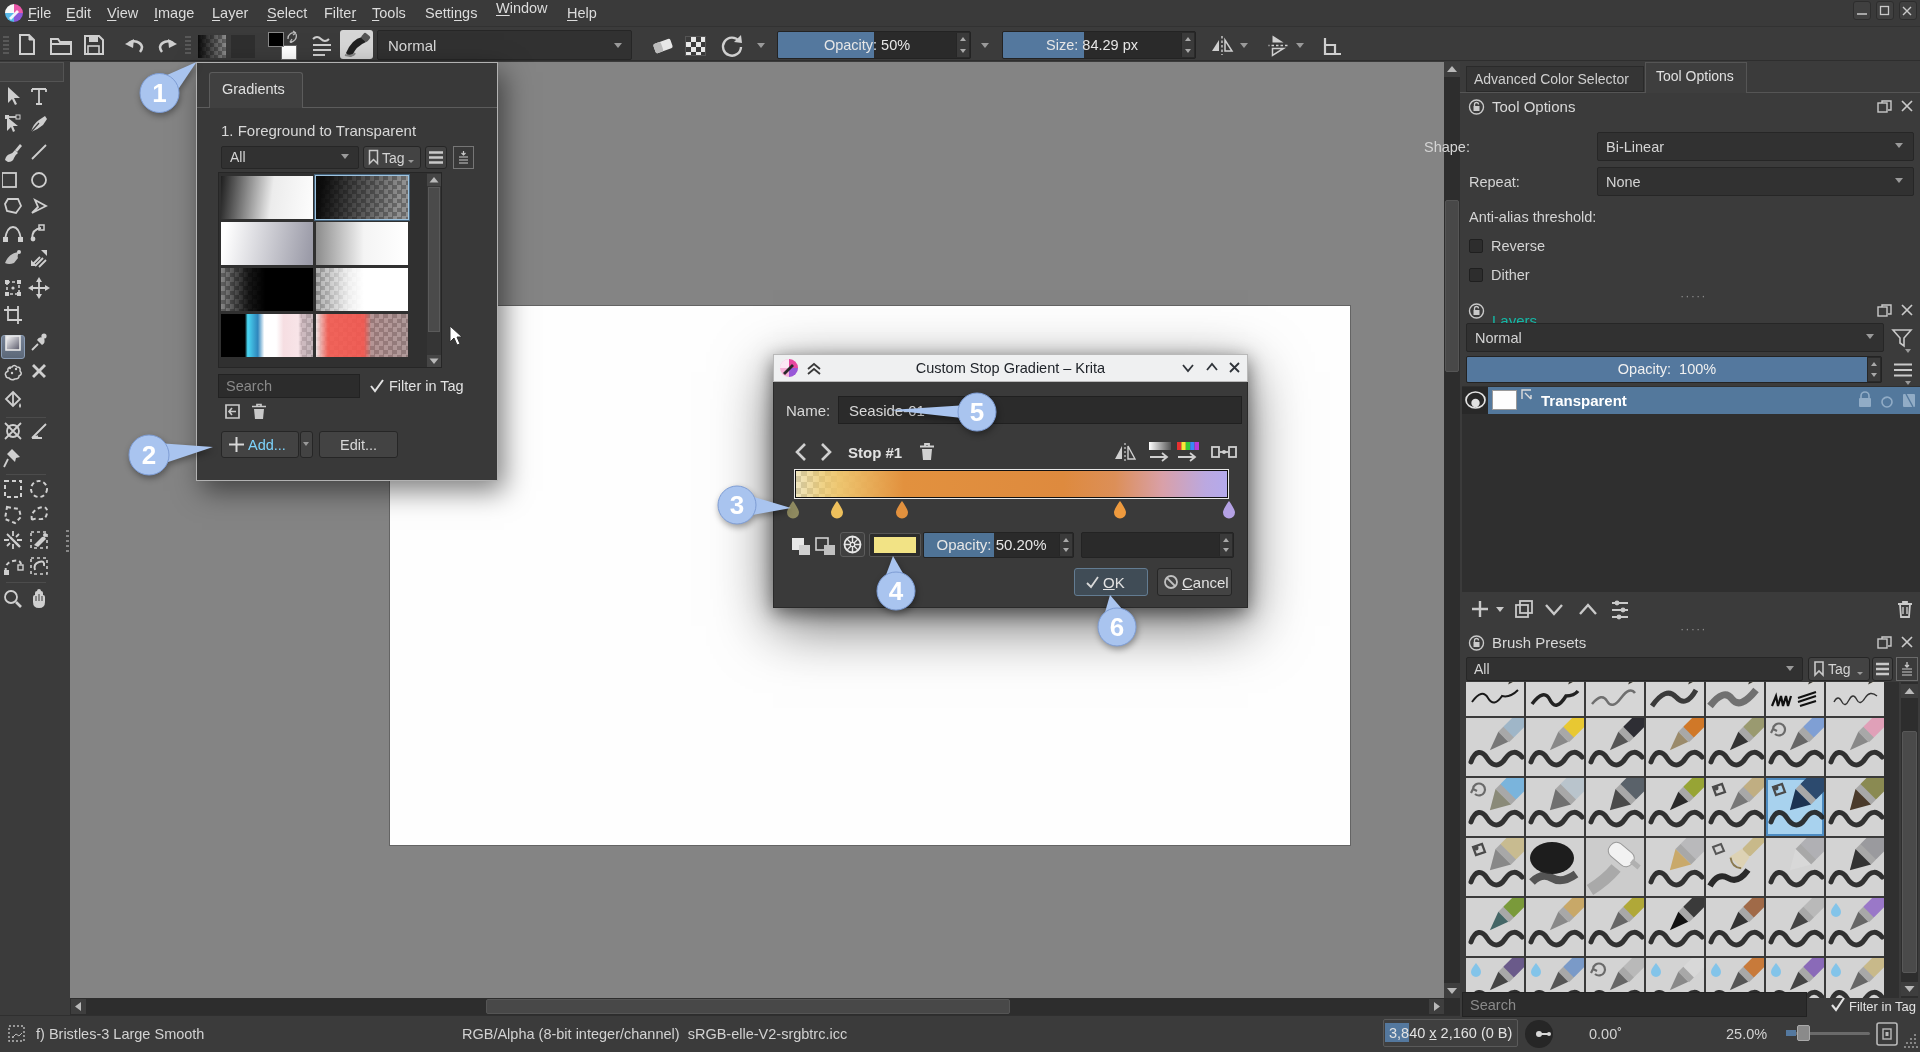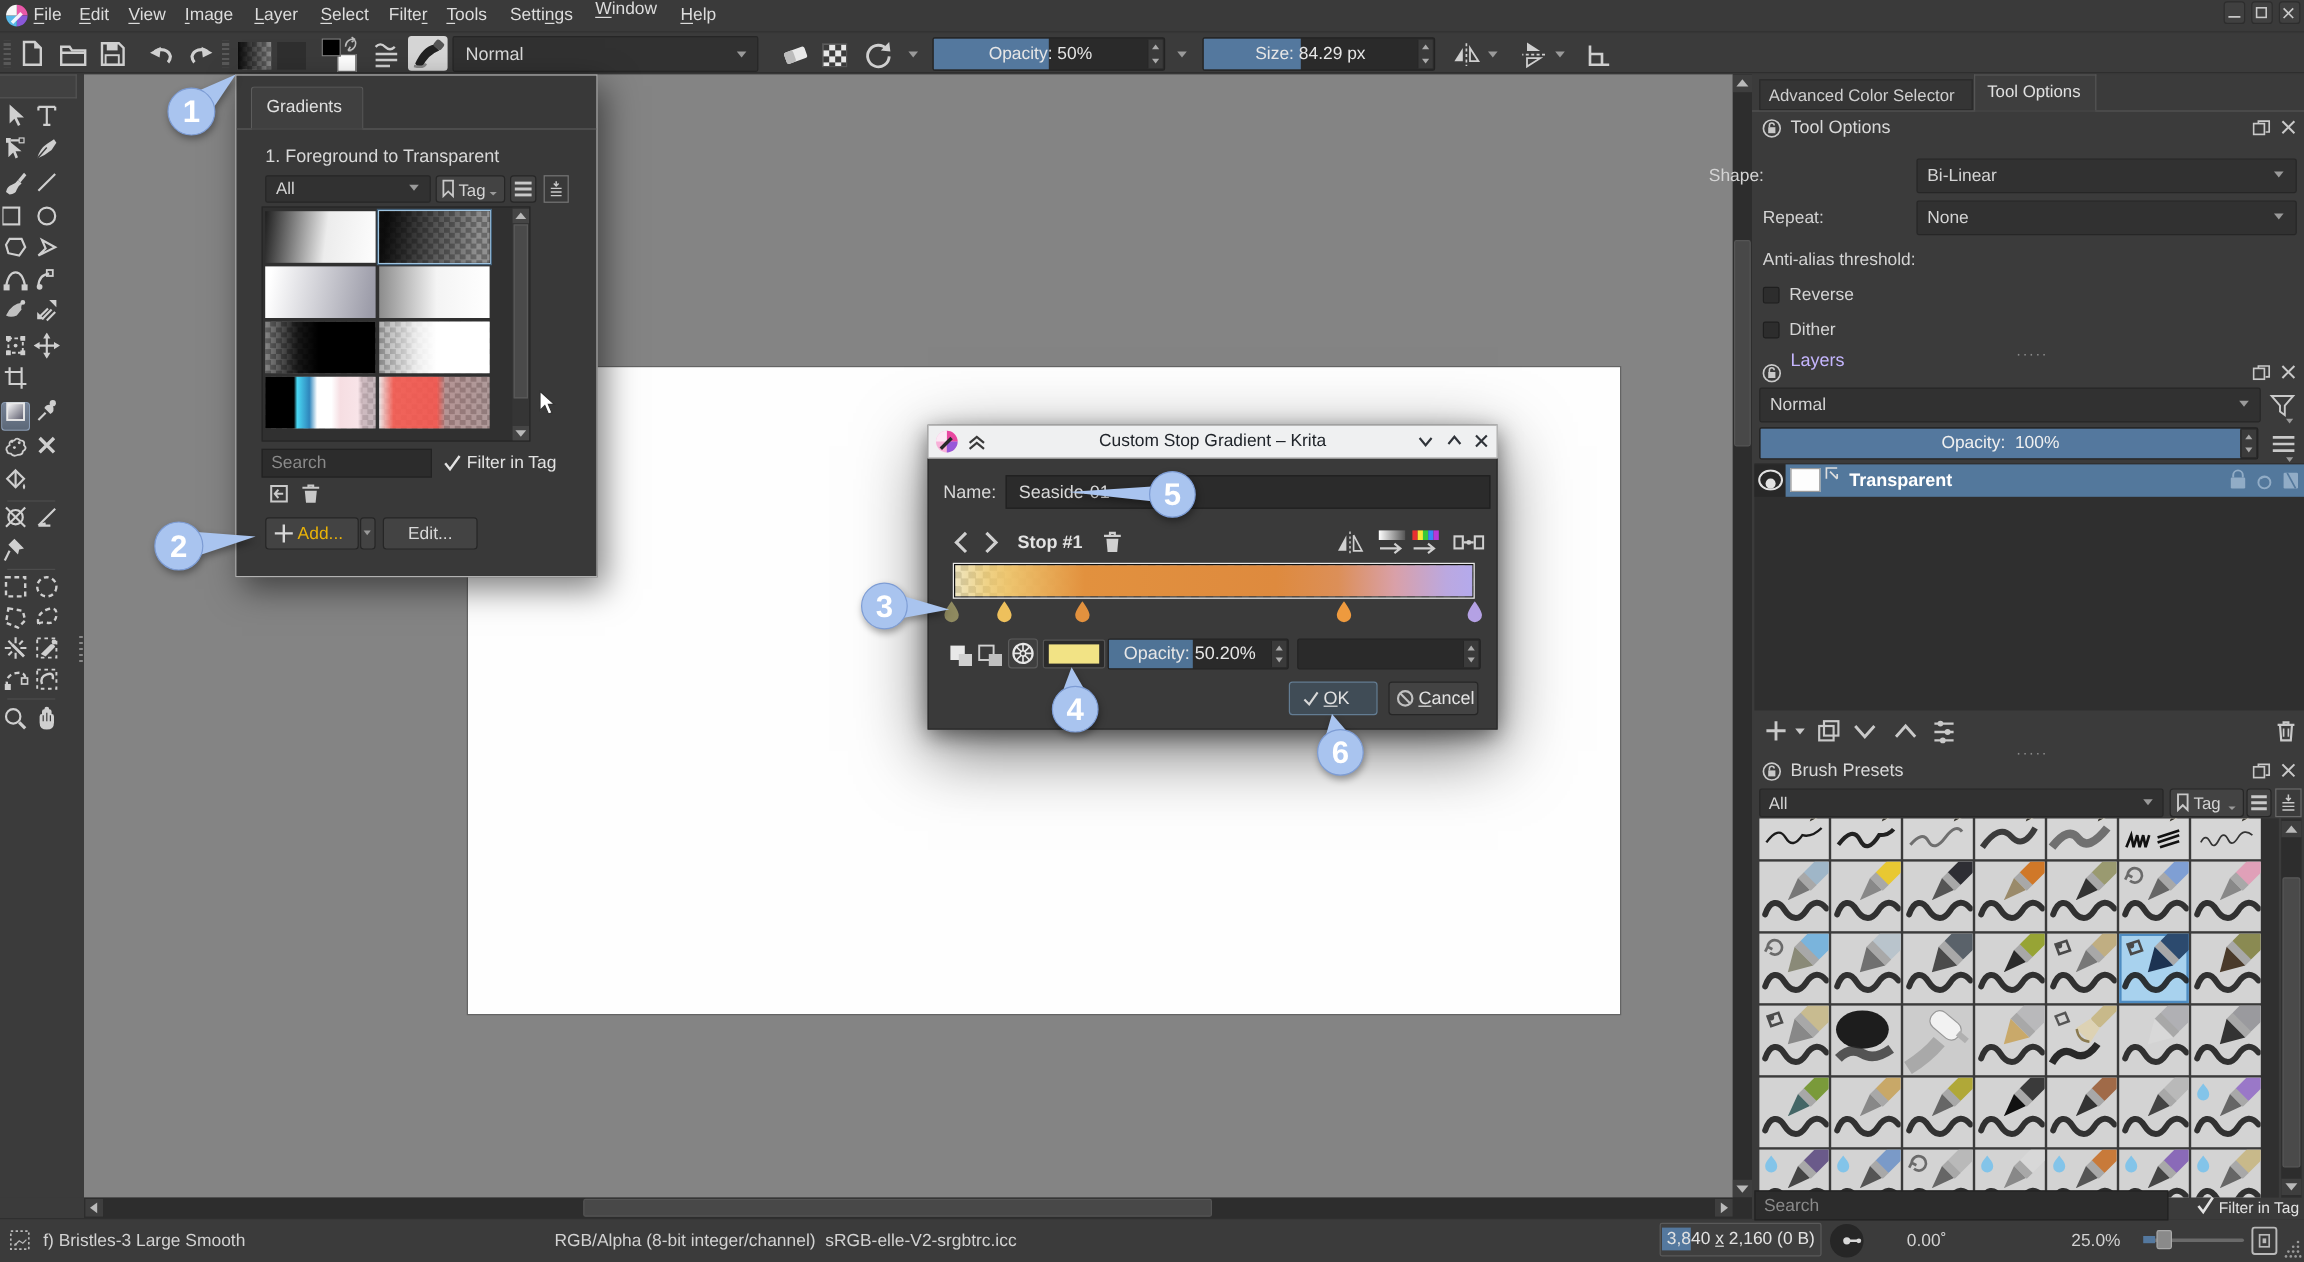--- a/index.html
+++ b/index.html
@@ -391,21 +391,21 @@
 <div class="checkbox" style="left:1469px;top:239px;"></div>
 <div class="abs" style="left:1491px;top:238px;font-size:14.5px;">Reverse</div>
 <div class="checkbox" style="left:1469px;top:268px;"></div>
 <div class="abs" style="left:1491px;top:267px;font-size:14.5px;">Dither</div>
 <div class="abs dots5" style="left:1680px;top:286px;"></div>
 <svg class="abs" style="left:1468px;top:303px;" width="17" height="16">
       <circle cx="8.5" cy="8" r="7" fill="none" stroke="#c9c9c9" stroke-width="1.4"></circle>
       <rect x="5.5" y="7" width="6" height="5" fill="#c9c9c9"></rect>
       <path d="M6.5,7 v-1.5 a2,2 0 0 1 4,0" fill="none" stroke="#c9c9c9" stroke-width="1.3"></path>
     </svg>
-<div class="abs" style="left:1492px;top:292px;font-size:15px;color:#c4b5fd;">Layers</div>
+<div class="abs" style="left:1492px;top:312px;font-size:15px;color:#14b8a6;">Layers</div>
 <svg class="abs" style="left:1877px;top:303px;" width="16" height="15">
       <rect x="1" y="4" width="9" height="9" fill="none" stroke="#c9c9c9" stroke-width="1.4"></rect>
       <path d="M5,4 v-2 h9 v9 h-3" fill="none" stroke="#c9c9c9" stroke-width="1.4"></path>
     </svg>
 <svg class="abs" style="left:1900px;top:303px;" width="15" height="15">
       <path d="M2,2 l10,10 M12,2 l-10,10" stroke="#c9c9c9" stroke-width="1.7"></path>
     </svg>
 <div class="abs combo" style="left:1466px;top:323px;width:418px;height:29px;"></div>
 <div class="abs" style="left:1475px;top:330px;font-size:14.5px;">Normal</div>
 <div class="carr" style="left:1866px;top:334px;"></div>
@@ -928,21 +928,21 @@
       <path d="M12,8.5 h-7 m3,-3.5 l-3,3.5 3,3.5" fill="none" stroke="#c9c9c9" stroke-width="1.7"></path>
     </svg>
 <svg class="abs" style="z-index:21;left:250px;top:402px;" width="18" height="19">
       <path d="M2,4.5 h14 M7,4.5 v-2 h4 v2" stroke="#c9c9c9" stroke-width="1.7" fill="none"></path>
       <path d="M4,7 l1,10 h8 l1,-10 z" fill="#c9c9c9"></path>
     </svg>
 <div class="abs btn" style="z-index:21;left:221px;top:431px;width:78px;height:27px;"></div>
 <svg class="abs" style="z-index:21;left:228px;top:436px;" width="17" height="17">
       <path d="M8.5,1 v15 M1,8.5 h15" stroke="#d8d8d8" stroke-width="2"></path>
     </svg>
-<div class="abs" style="z-index:21;left:248px;top:437px;font-size:14.5px;color:#eab308;">Add...</div>
+<div class="abs" style="z-index:21;left:248px;top:437px;font-size:14.5px;color:#7dd3fc;">Add...</div>
 <div class="abs btn" style="z-index:21;left:300px;top:431px;width:13px;height:27px;"></div>
 <div class="carr" style="z-index:21;left:303px;top:442px;border-left-width:3.5px;border-right-width:3.5px;border-top-width:4px;"></div>
 <div class="abs btn" style="z-index:21;left:319px;top:431px;width:79px;height:27px;"></div>
 <div class="abs" style="z-index:21;left:340px;top:437px;font-size:14.5px;color:#d8d8d8;">Edit...</div>
 <svg class="abs" style="z-index:21;left:448px;top:325px;" width="16" height="22">
       <polygon points="2,1 2,17 6,13 9,20 12,19 9,12 14,12" fill="#fff" stroke="#333" stroke-width="1"></polygon>
     </svg>
 <div class="abs" style="left:773px;top:354px;width:475px;height:254px;z-index:30;
 box-shadow:0 18px 55px rgba(0,0,0,0.55),0 5px 18px rgba(0,0,0,0.5);background:#3a3a3a;border:1px solid #2a2a2a;"></div>
 <div class="abs" style="z-index:31;left:773px;top:354px;width:475px;height:28px;background:#eff0f1;border:1px solid #b9b9b9;"></div>

